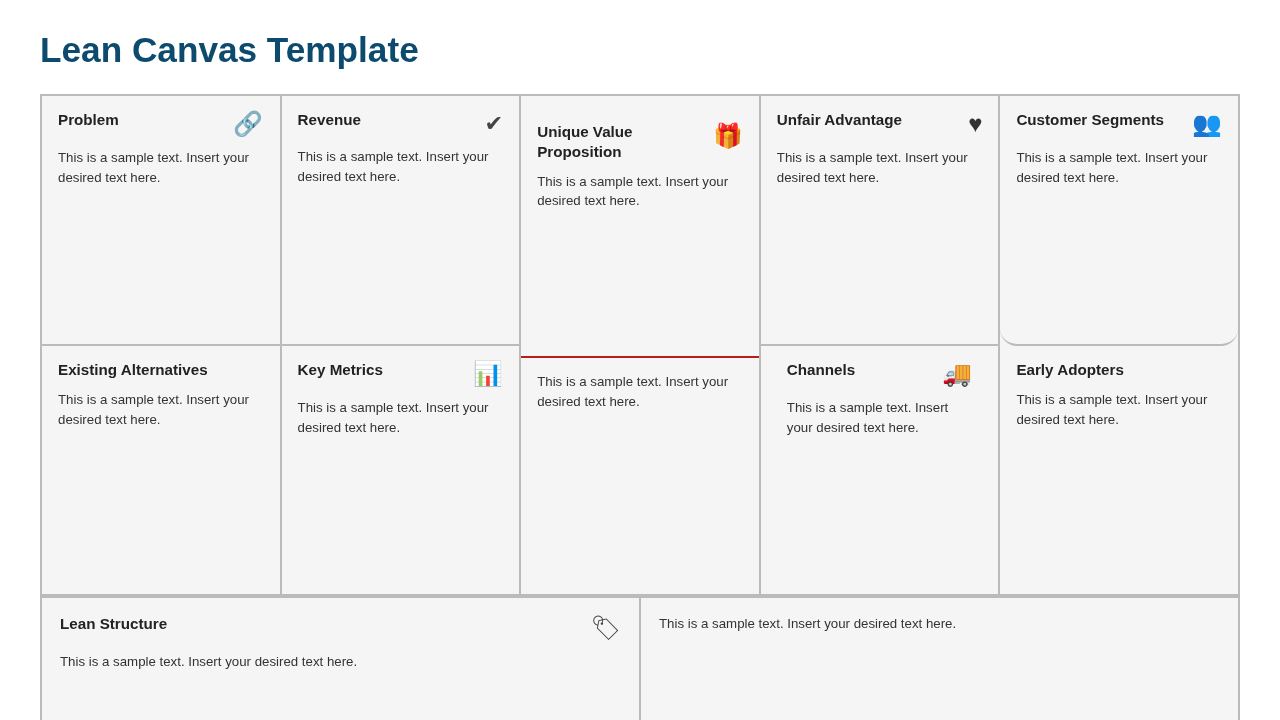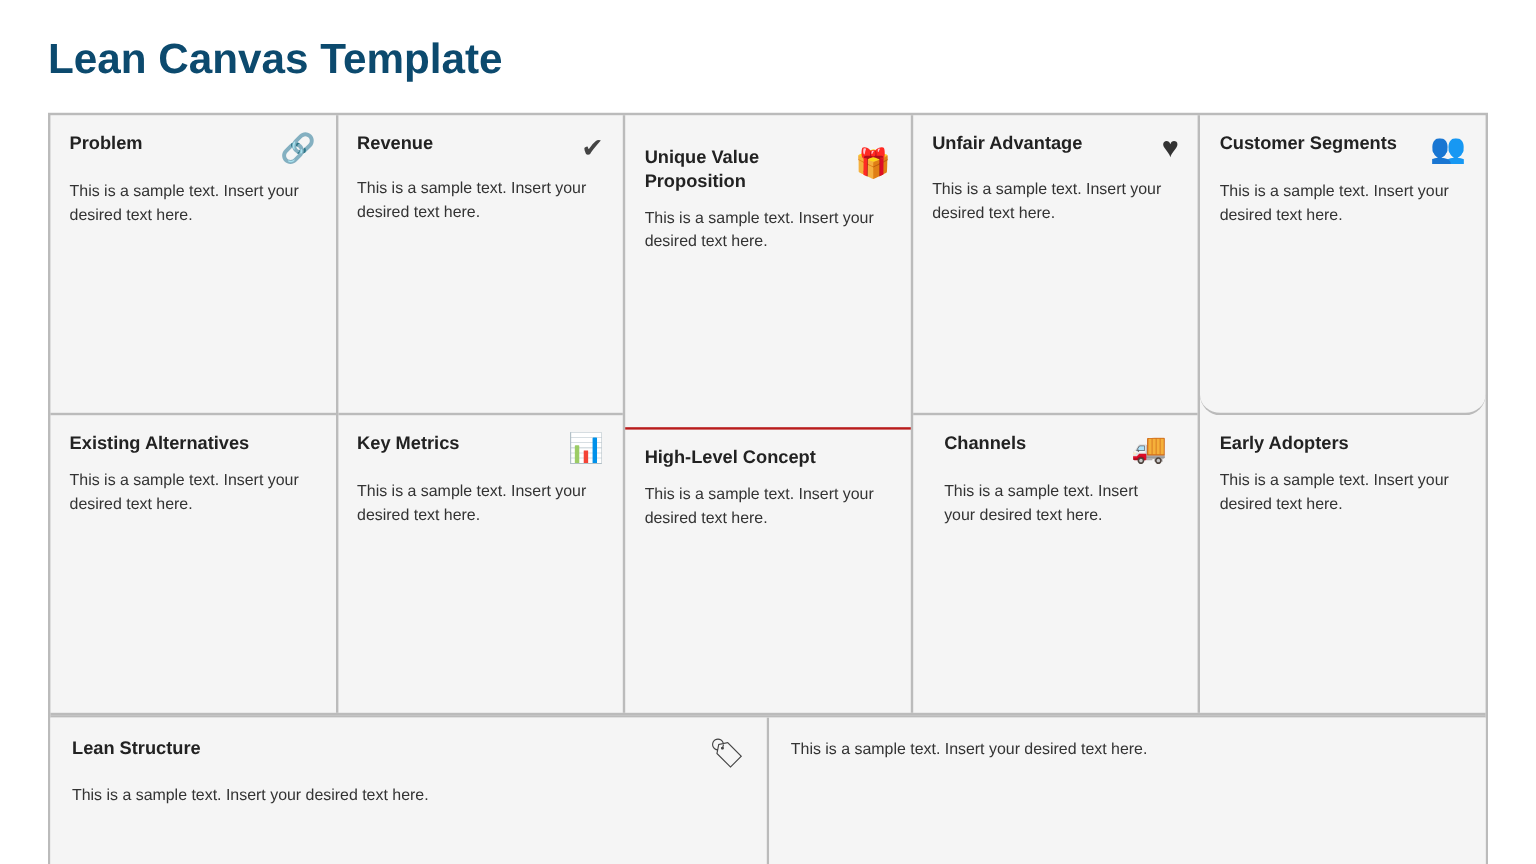--- a/index.html
+++ b/index.html
@@ -165,23 +165,20 @@
 
     <div class="uvp-col">
       <div style="padding:26px 16px; flex:1; border-bottom:2px solid #b91c1c;">
         <div class="cell-header">
           <span class="cell-title">Unique Value Proposition</span>
           <span class="cell-icon">🎁</span>
         </div>
         <p class="cell-text">This is a sample text. Insert your desired text here.</p>
       </div>
       <div style="padding:14px 16px; flex:1;">
-        <div class="cell-header">
-          <span class="cell-title">High-Level Concept</span>
-        </div>
         <p class="cell-text">This is a sample text. Insert your desired text here.</p>
       </div>
     </div>
 
     <div class="ua-col">
       <div class="ua-top">
         <div class="cell-header">
           <span class="cell-title">Unfair Advantage</span>
           <span class="cell-icon" style="color:#333;">♥</span>
         </div>

